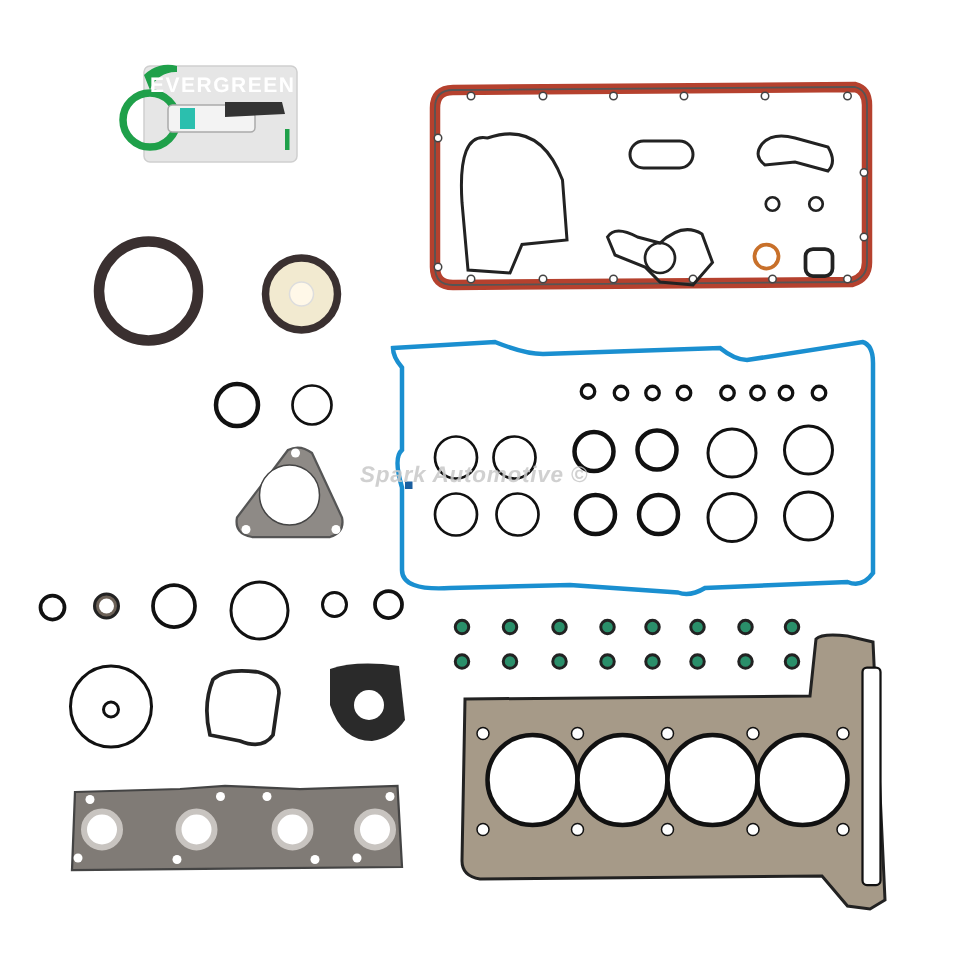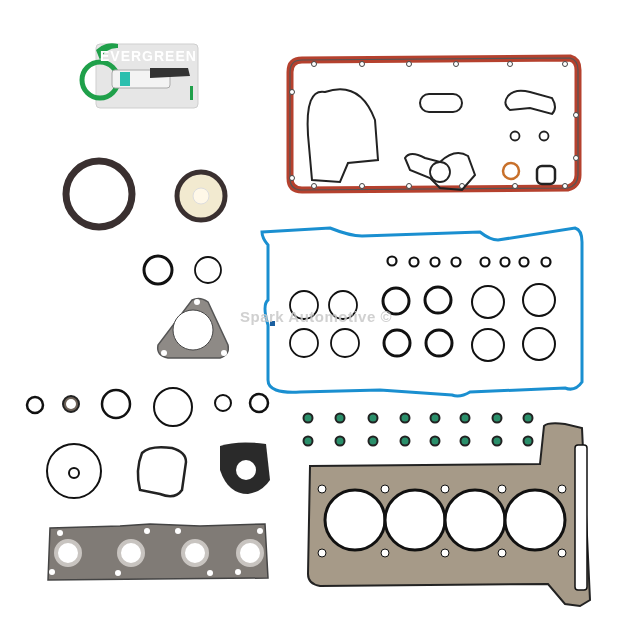--- a/index.html
+++ b/index.html
@@ -1,18 +1,18 @@
 <!DOCTYPE html>
 <html><head>
 <meta charset="utf-8">
 <style>
   html,body{margin:0;padding:0;background:#fff;}
   #stage{position:relative;width:640px;height:640px;background:#fff;overflow:hidden;font-family:"Liberation Sans",sans-serif;padding-left:12px;}
   svg{position:absolute;left:0;top:0;}
-  .watermark{position:absolute;left:240px;top:308px;font-size:15px;font-weight:bold;color:rgba(200,200,200,0.85);letter-spacing:0.5px;}
+  .watermark{position:absolute;left:240px;top:308px;font-size:15px;font-style:italic;font-weight:bold;color:rgba(200,200,200,0.85);letter-spacing:0.5px;}
   .brand{position:absolute;left:100px;top:48px;font-size:14px;font-weight:bold;color:#fff;letter-spacing:1px;}
 </style>
 </head>
 <body>
 
 <div id="stage">
   <svg width="640" height="640" viewBox="0 0 640 640">
 
     <g>
       <rect x="96" y="44" width="102" height="64" rx="4" fill="#e6e6e6" stroke="#cfcfcf"></rect>

